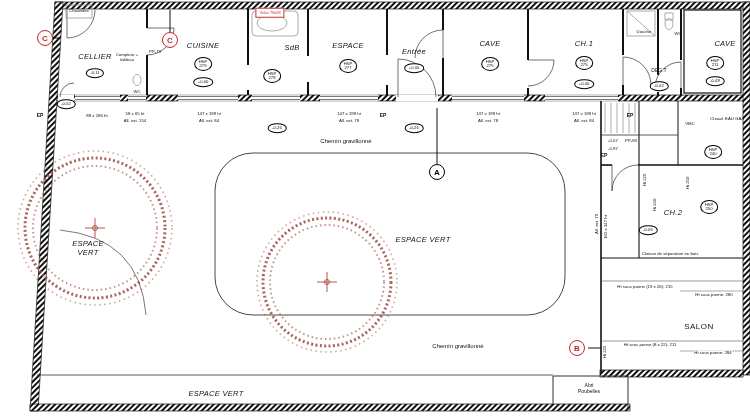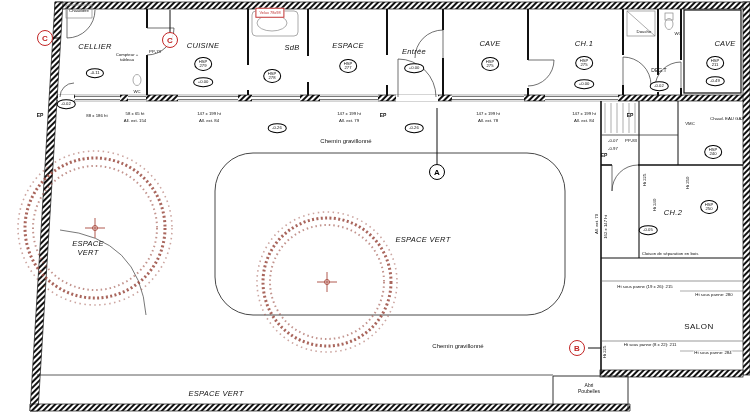--- a/index.html
+++ b/index.html
@@ -191,21 +191,21 @@
     <g stroke="#111" stroke-width="1">
       <line x1="437" y1="108" x2="437" y2="164"></line>
       <line x1="588" y1="348" x2="601" y2="348"></line>
       <line x1="170" y1="10" x2="170" y2="32"></line>
       <line x1="53" y1="38" x2="60" y2="38"></line>
     </g>
   </svg>
 
   <div class="lbl xs" style="left:79px;top:11px">Chaudière</div>
   <div class="marker red" style="left:45px;top:38px">C</div>
-  <div class="lbl room" style="left:95px;top:47px">CELLIER</div>
+  <div class="lbl room" style="left:95px;top:57px">CELLIER</div>
   <div class="oval" style="left:95px;top:73px">
       <span>-0.11</span>
     </div>
   <div class="lbl xs" style="left:137px;top:92px">WC</div>
   <div class="lbl xs wrapped" style="left:127px;top:58px;width:34px">Compteur + tableau</div>
   <div class="marker red" style="left:170px;top:40px">C</div>
   <div class="lbl xs" style="left:155px;top:52px">PP-73</div>
 
   <div class="lbl room" style="left:203px;top:46px">CUISINE</div>
   <div class="oval" style="left:203px;top:64px">

